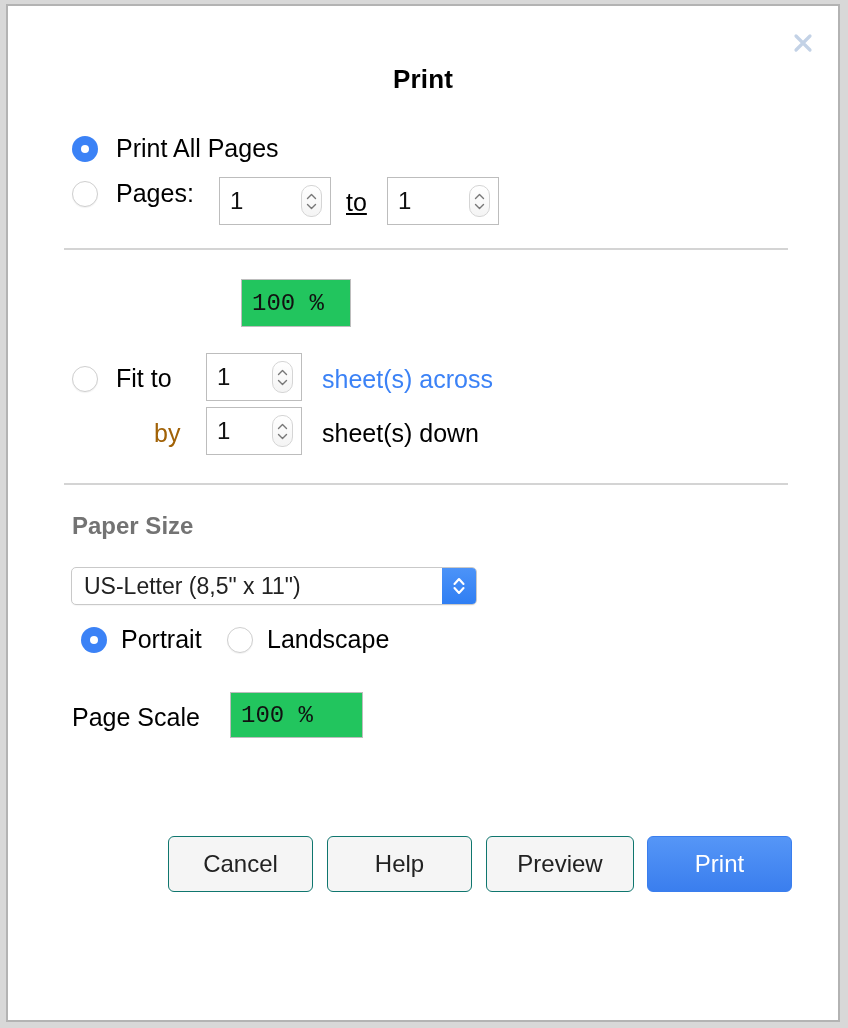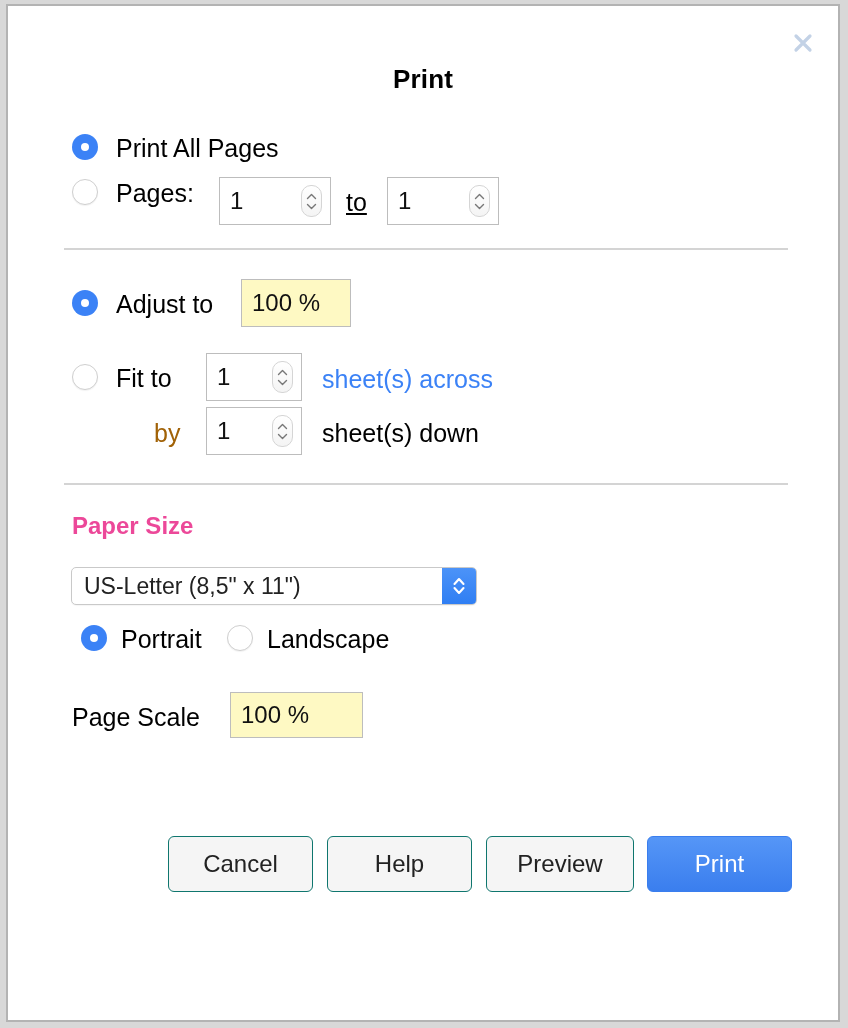--- a/index.html
+++ b/index.html
@@ -51,20 +51,21 @@
     font-size: 26px;
     font-weight: bold;
     color: #000;
     letter-spacing: .2px;
   }
 
   
   .row {
     position: absolute;
     display: flex;
+    align-items: center;
   }
 
   
   .radio {
     width: 26px;
     height: 26px;
     border-radius: 50%;
     box-sizing: border-box;
     flex: none;
     cursor: pointer;
@@ -94,22 +95,22 @@
   .radio-label {
     font-size: 25px;
     color: #000;
     white-space: nowrap;
   }
 
   
   .txtfield {
     box-sizing: border-box;
     border: 1px solid #bdbdbd;
-    background: #fef9c3;
-    font-family: Liberation Sans, sans-serif;
+    background: #22c55e;
+    font-family: Liberation Mono, monospace;
     font-size: 24px;
     color: #111;
     display: flex;
     align-items: center;
     padding-left: 10px;
     cursor: text;
   }
 
   
   .spinfield {
@@ -150,21 +151,21 @@
     position: absolute;
     height: 2px;
     background: #d4d4d4;
   }
 
   
   .section-title {
     position: absolute;
     font-size: 24px;
     font-weight: bold;
-    color: #ec4899;
+    color: #737373;
   }
 
   
   .select {
     position: absolute;
     box-sizing: border-box;
     border: 1px solid #c9c9c9;
     border-radius: 5px;
     background: #fff;
     display: flex;
@@ -257,24 +258,20 @@
           <path d="M1.5 5.5 L5.5 1.5 L9.5 5.5" fill="none" stroke="#777" stroke-width="1.4" stroke-linecap="round" stroke-linejoin="round"></path>
         </svg>
       <svg width="11" height="7" viewBox="0 0 11 7">
           <path d="M1.5 1.5 L5.5 5.5 L9.5 1.5" fill="none" stroke="#777" stroke-width="1.4" stroke-linecap="round" stroke-linejoin="round"></path>
         </svg>
     </span>
   </div>
 
   <div class="divider" style="left:56px; top:242px; width:724px;"></div>
 
-  <div class="row" style="left:64px; top:284px; gap:18px;">
-    <div class="radio on"></div>
-    <div class="radio-label">Adjust to</div>
-  </div>
 
   <div class="txtfield" style="position:absolute; left:233px; top:273px; width:110px; height:48px;">
     <span>100 %</span>
   </div>
 
   <div class="row" style="left:64px; top:358px; gap:18px;">
     <div class="radio off"></div>
     <div class="radio-label">Fit to</div>
   </div>
 

